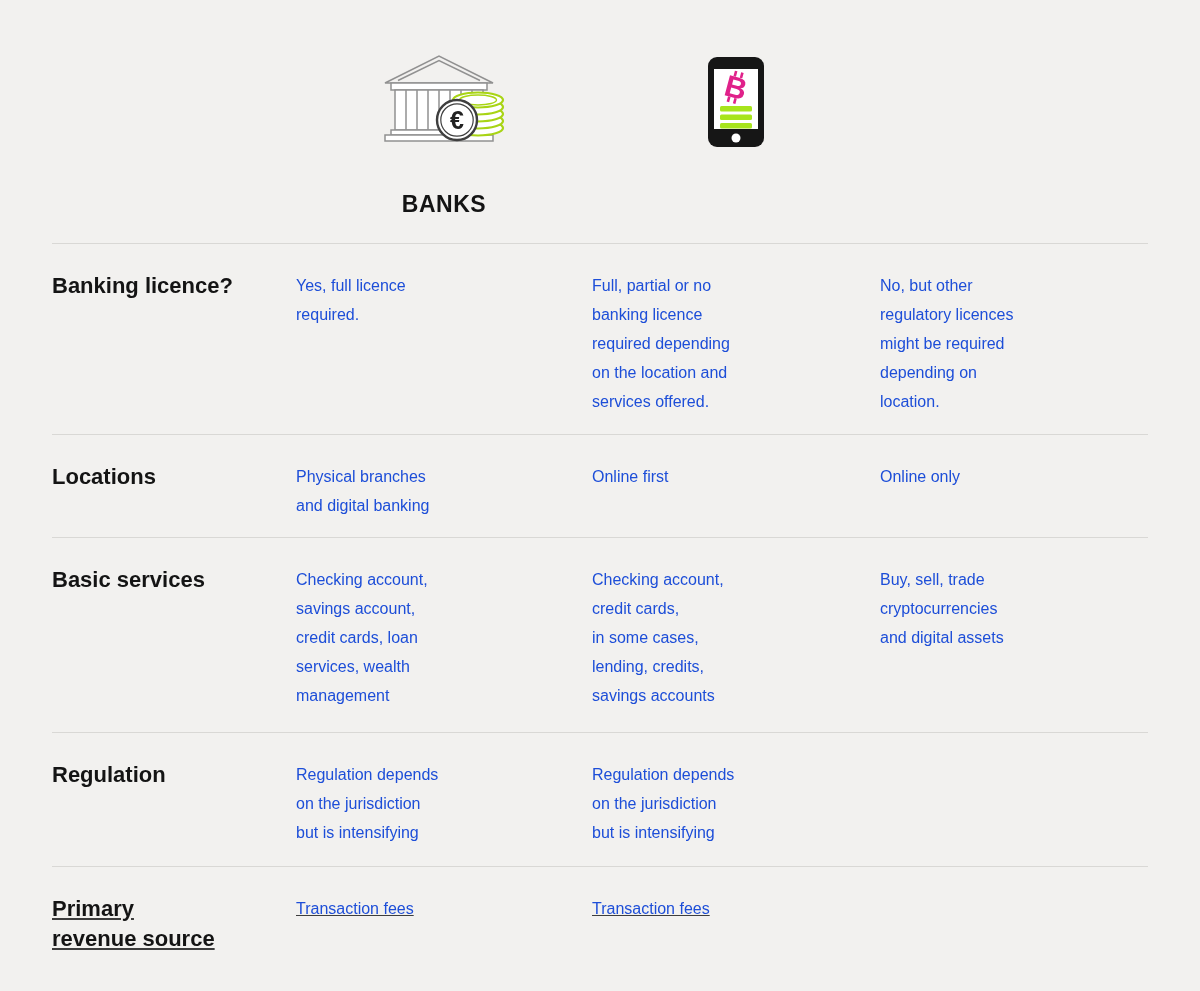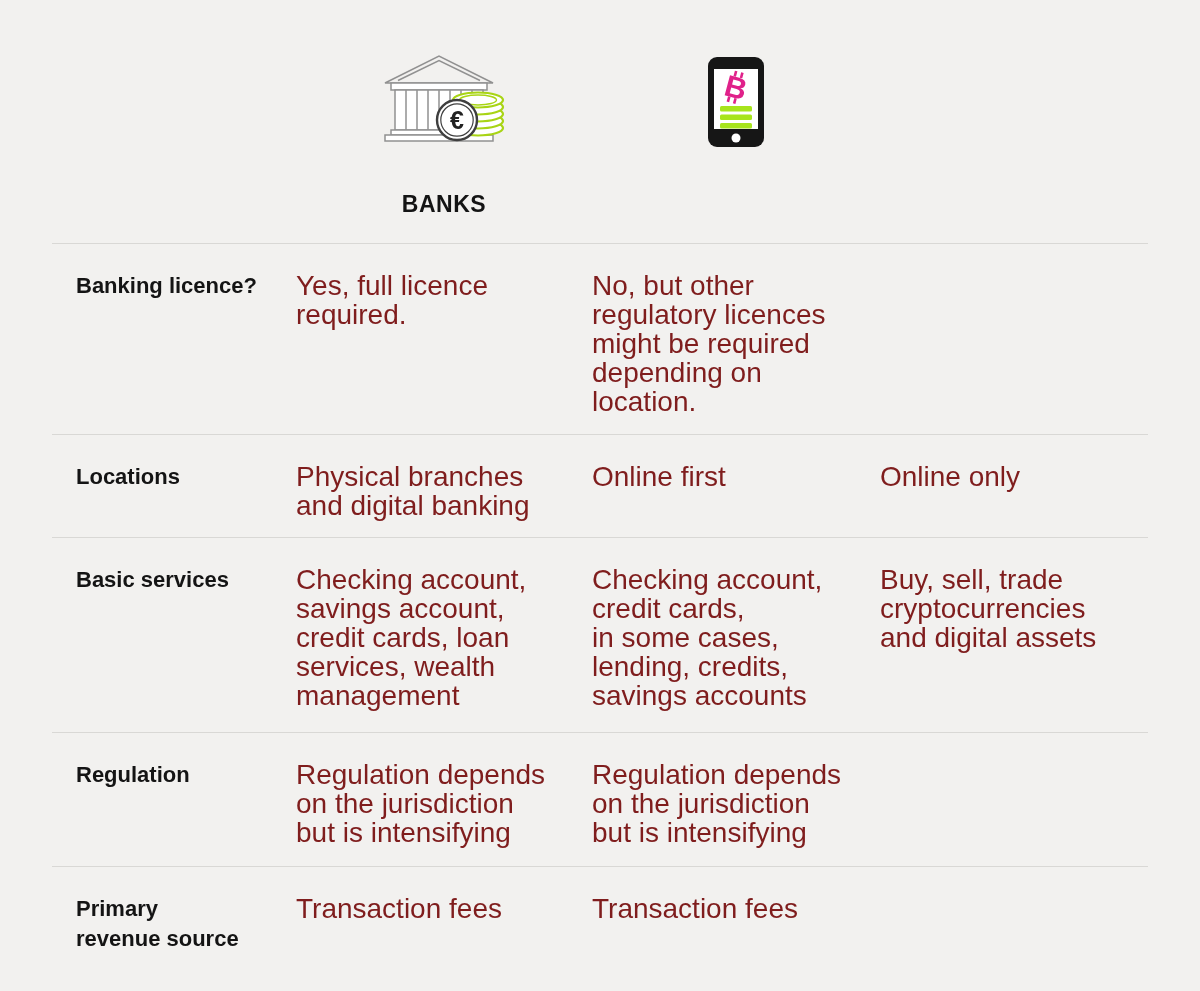--- a/index.html
+++ b/index.html
@@ -27,30 +27,30 @@
   .label-zone{
     height:96px;box-sizing:border-box;padding-top:16px;
     display:flex;align-items:center;justify-content:center;
   }
   .header-label{
     font-size:23px;line-height:28px;font-weight:700;letter-spacing:.5px;
     color:#141414;text-align:center;white-space:pre-line;
   }
   
   .row{box-sizing:border-box;border-bottom:1px solid #d9d8d5;}
-  .row.last{border-bottom:none;}
+  .row.last{border-bottom:none;text-decoration:underline;}
   .row > div{padding-top:27px;box-sizing:border-box;}
   .r1{min-height:191px}.r2{min-height:103px}.r3{min-height:195px}
   .r4{min-height:134px}.r5{min-height:124px}
   .row-label{
     font-size:22px;line-height:30px;font-weight:700;color:#141414;
-    white-space:pre-line;padding-right:20px;margin-left:24px;
+    white-space:pre-line;padding-right:20px;
   }
   .cell{
-    font-size:28px;line-height:29px;color:#7f1d1d;
+    font-size:16px;line-height:29px;color:#1d4ed8;
     white-space:pre-line;padding-right:28px;
   }
   svg{display:block;}
   svg text{font-family:"Liberation Sans","DejaVu Sans",sans-serif;}
 </style>
 </head>
 <body>
 
 <div class="page">
 
@@ -107,20 +107,25 @@
           <circle cx="29" cy="82" r="4.5" fill="#ffffff"></circle>
         </svg>
       </div>
     </div>
   </div>
 
   <div class="row r1 grid4">
     <div class="row-label">Banking licence?</div>
     <div class="cell">Yes, full licence
 required.</div>
+    <div class="cell">Full, partial or no
+banking licence
+required depending
+on the location and
+services offered.</div>
     <div class="cell">No, but other
 regulatory licences
 might be required
 depending on
 location.</div>
   </div>
 
   <div class="row r2 grid4">
     <div class="row-label">Locations</div>
     <div class="cell">Physical branches

